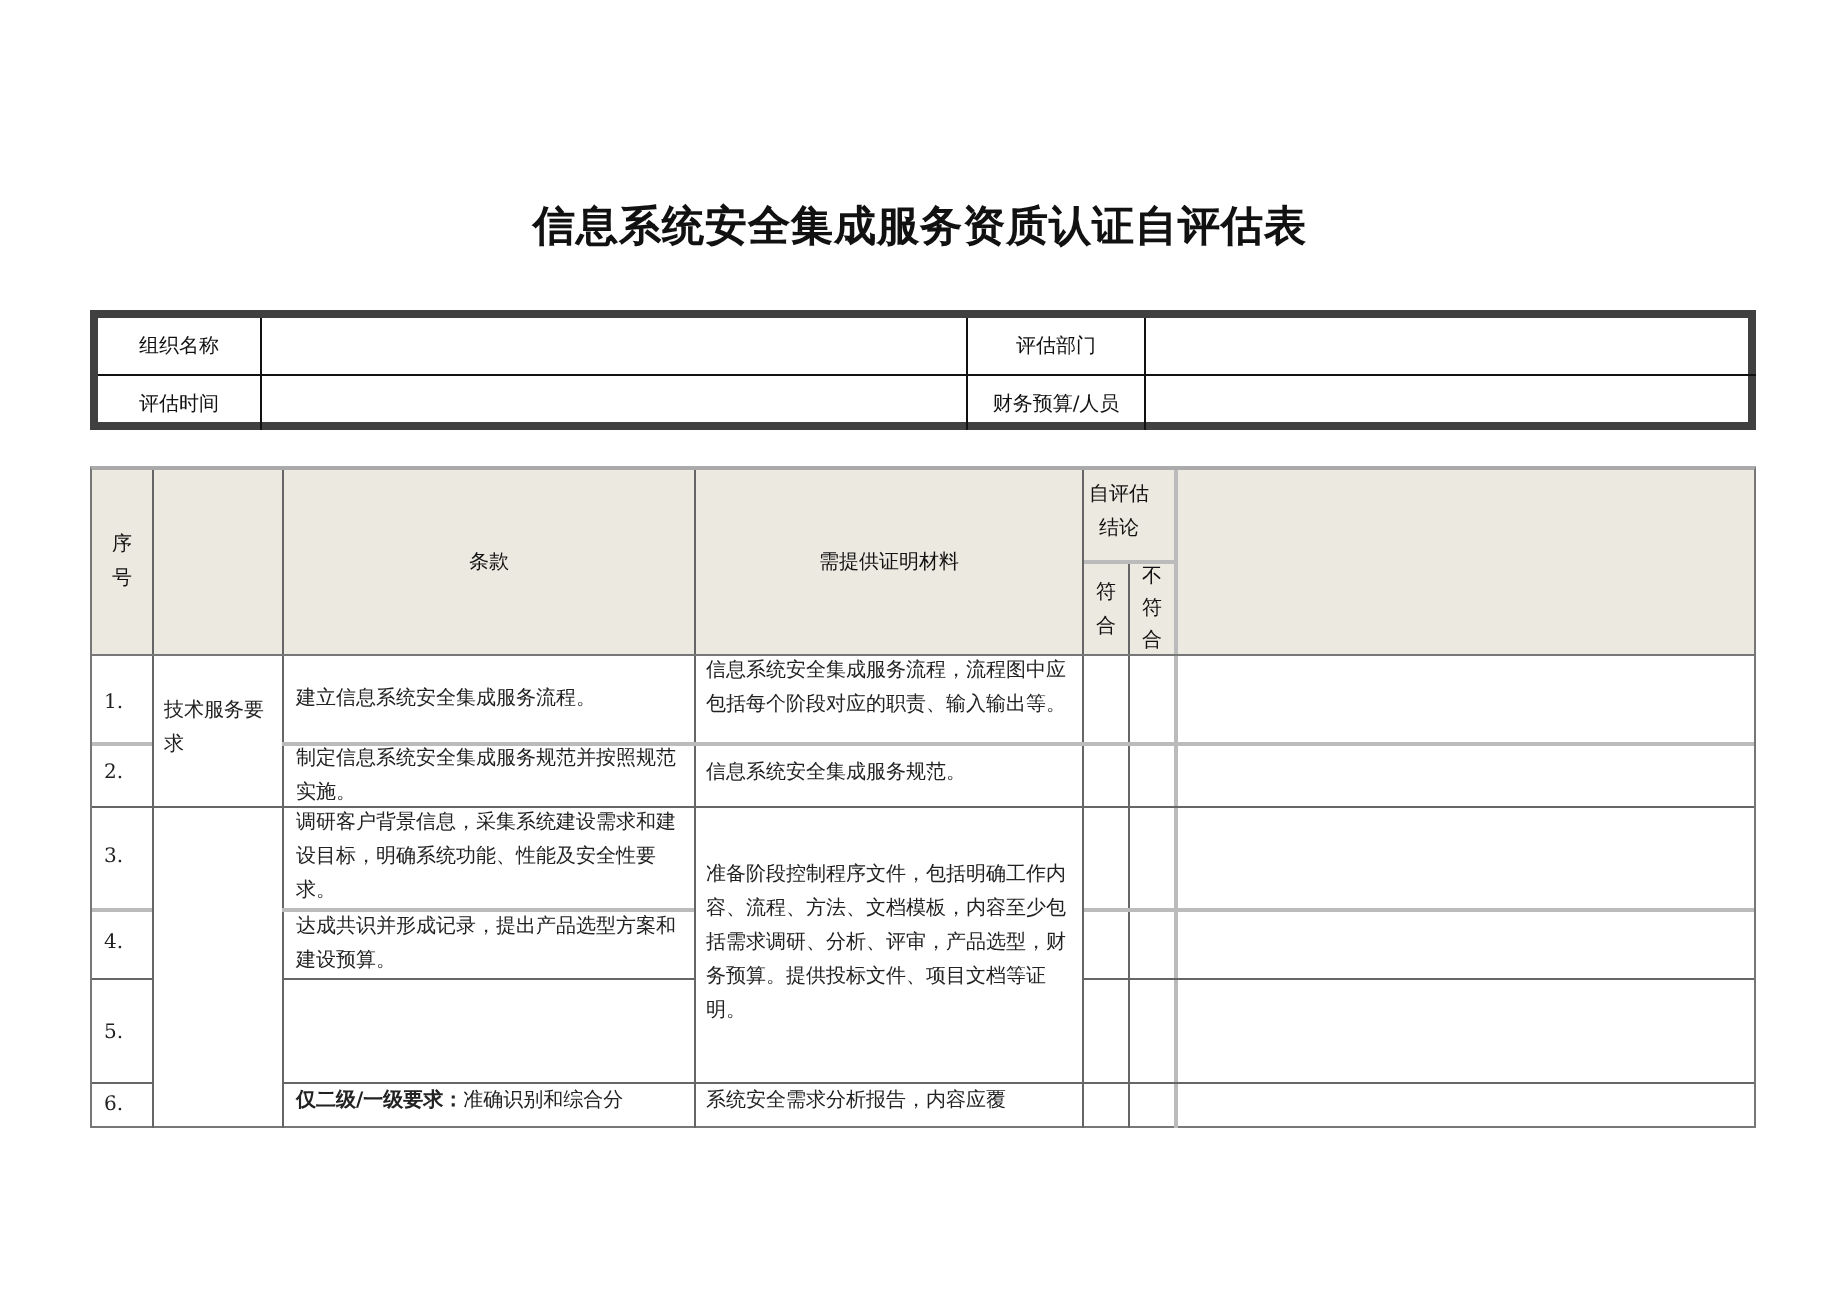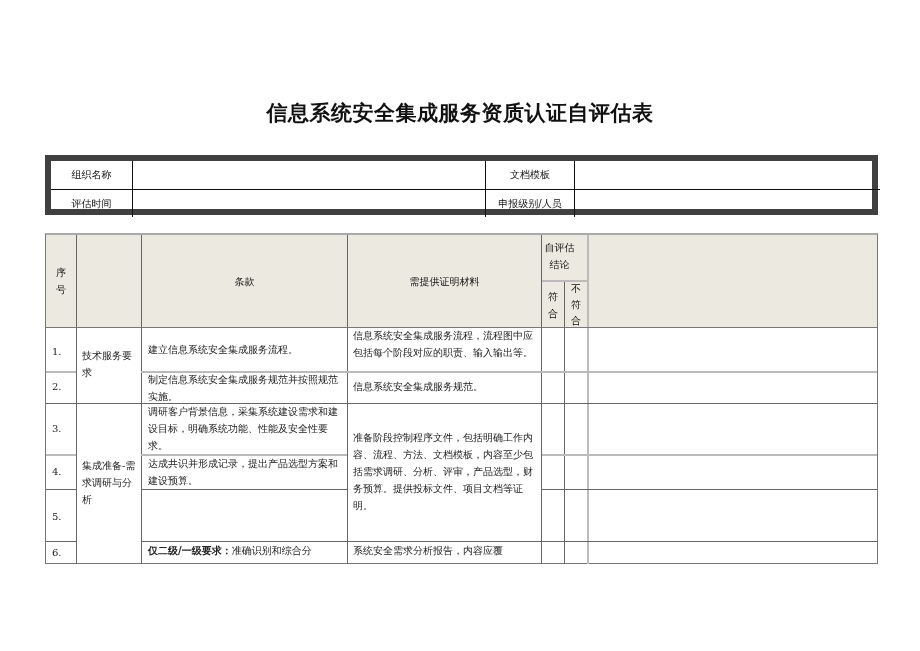--- a/index.html
+++ b/index.html
@@ -2,21 +2,21 @@
 <html><head>
 <meta charset="utf-8">
 <style>
   html, body { margin: 0; padding: 0; background: #ffffff; }
   body { width: 920px; height: 651px; position: relative; overflow: hidden;
          font-family: "DejaVu Sans", sans-serif; color: #111; }
   .title { position: absolute; left: 0; top: 99px; width: 920px; text-align: center;
            font-size: 21px; font-weight: bold; letter-spacing: 0.5px; color: #111; }
   
   .info { position: absolute; left: 45px; top: 155px; width: 833px; height: 60px;
-          border: 6px solid #404040; box-sizing: border-box; }
+          border: 4px solid #404040; box-sizing: border-box; }
   .info .cell { position: absolute; box-sizing: border-box; font-size: 10px;
                 display: flex; align-items: center; justify-content: center; }
   .info .vline { position: absolute; top: 0; width: 1px; height: 56px; background: #111; }
   .info .hline { position: absolute; left: 0; top: 28px; width: 829px; height: 1px; background: #111; }
   
   .main { position: absolute; left: 45px; top: 233px; width: 833px; height: 331px;
           border: 1px solid #777; border-top: 2px solid #aaa; box-sizing: border-box; }
   .hdr-bg { position: absolute; left: 0; top: 0; width: 831px; height: 93px; background: #ece9e0; }
   .v { position: absolute; width: 1px; background: #666; }
   .vl { position: absolute; width: 2px; background: #bbb; }
@@ -35,26 +35,26 @@
 <div class="title">信息系统安全集成服务资质认证自评估表</div>
 
 <div class="info">
   <div class="vline" style="left:81px"></div>
   <div class="vline" style="left:434px"></div>
   <div class="vline" style="left:523px"></div>
   <div class="hline"></div>
 
   <div class="cell" style="left:0;top:0;width:81px;height:28px">组织名称</div>
   <div class="cell" style="left:82px;top:0;width:352px;height:28px"></div>
-  <div class="cell" style="left:435px;top:0;width:88px;height:28px">文档模板</div>
+  <div class="cell" style="left:435px;top:0;width:88px;height:28px">评估部门</div>
   <div class="cell" style="left:524px;top:0;width:305px;height:28px"></div>
 
   <div class="cell" style="left:0;top:29px;width:81px;height:27px">评估时间</div>
   <div class="cell" style="left:82px;top:29px;width:352px;height:27px"></div>
-  <div class="cell" style="left:435px;top:29px;width:88px;height:27px">申报级别/人员</div>
+  <div class="cell" style="left:435px;top:29px;width:88px;height:27px">财务预算/人员</div>
   <div class="cell" style="left:524px;top:29px;width:305px;height:27px"></div>
 </div>
 
 <div class="main">
   <div class="hdr-bg"></div>
 
   <div class="v" style="left:30px;top:0;height:329px"></div>
   <div class="v" style="left:95px;top:0;height:329px"></div>
   <div class="v" style="left:301px;top:0;height:329px"></div>
   <div class="v" style="left:495px;top:0;height:329px"></div>
@@ -93,21 +93,20 @@
 合</div>
 
   <div class="bc num" style="left:6px;top:108px">1.</div>
   <div class="bc num" style="left:6px;top:143px">2.</div>
   <div class="bc num" style="left:6px;top:185px">3.</div>
   <div class="bc num" style="left:6px;top:228px">4.</div>
   <div class="bc num" style="left:6px;top:273px">5.</div>
   <div class="bc num" style="left:6px;top:309px">6.</div>
 
   <div class="bc" style="left:36px;top:112px;width:54px">技术服务要求</div>
-  <div class="bc" style="left:36px;top:222px;width:54px">集成准备-需求调研与分析</div>
 
   <div class="bc" style="left:102px;top:106px;width:196px">建立信息系统安全集成服务流程。</div>
   <div class="bc" style="left:102px;top:136px;width:196px">制定信息系统安全集成服务规范并按照规范实施。</div>
   <div class="bc" style="left:102px;top:168px;width:196px">调研客户背景信息，采集系统建设需求和建设目标，明确系统功能、性能及安全性要求。</div>
   <div class="bc" style="left:102px;top:220px;width:196px">达成共识并形成记录，提出产品选型方案和建设预算。</div>
   <div class="bc" style="left:102px;top:307px;width:196px;white-space:nowrap"><span class="bold">仅二级/一级要求：</span><span>准确识别和综合分</span></div>
 
   <div class="bc" style="left:307px;top:92px;width:184px">信息系统安全集成服务流程，流程图中应包括每个阶段对应的职责、输入输出等。</div>
   <div class="bc" style="left:307px;top:143px;width:184px">信息系统安全集成服务规范。</div>
   <div class="bc" style="left:307px;top:194px;width:184px">准备阶段控制程序文件，包括明确工作内容、流程、方法、文档模板，内容至少包括需求调研、分析、评审，产品选型，财务预算。提供投标文件、项目文档等证明。</div>

